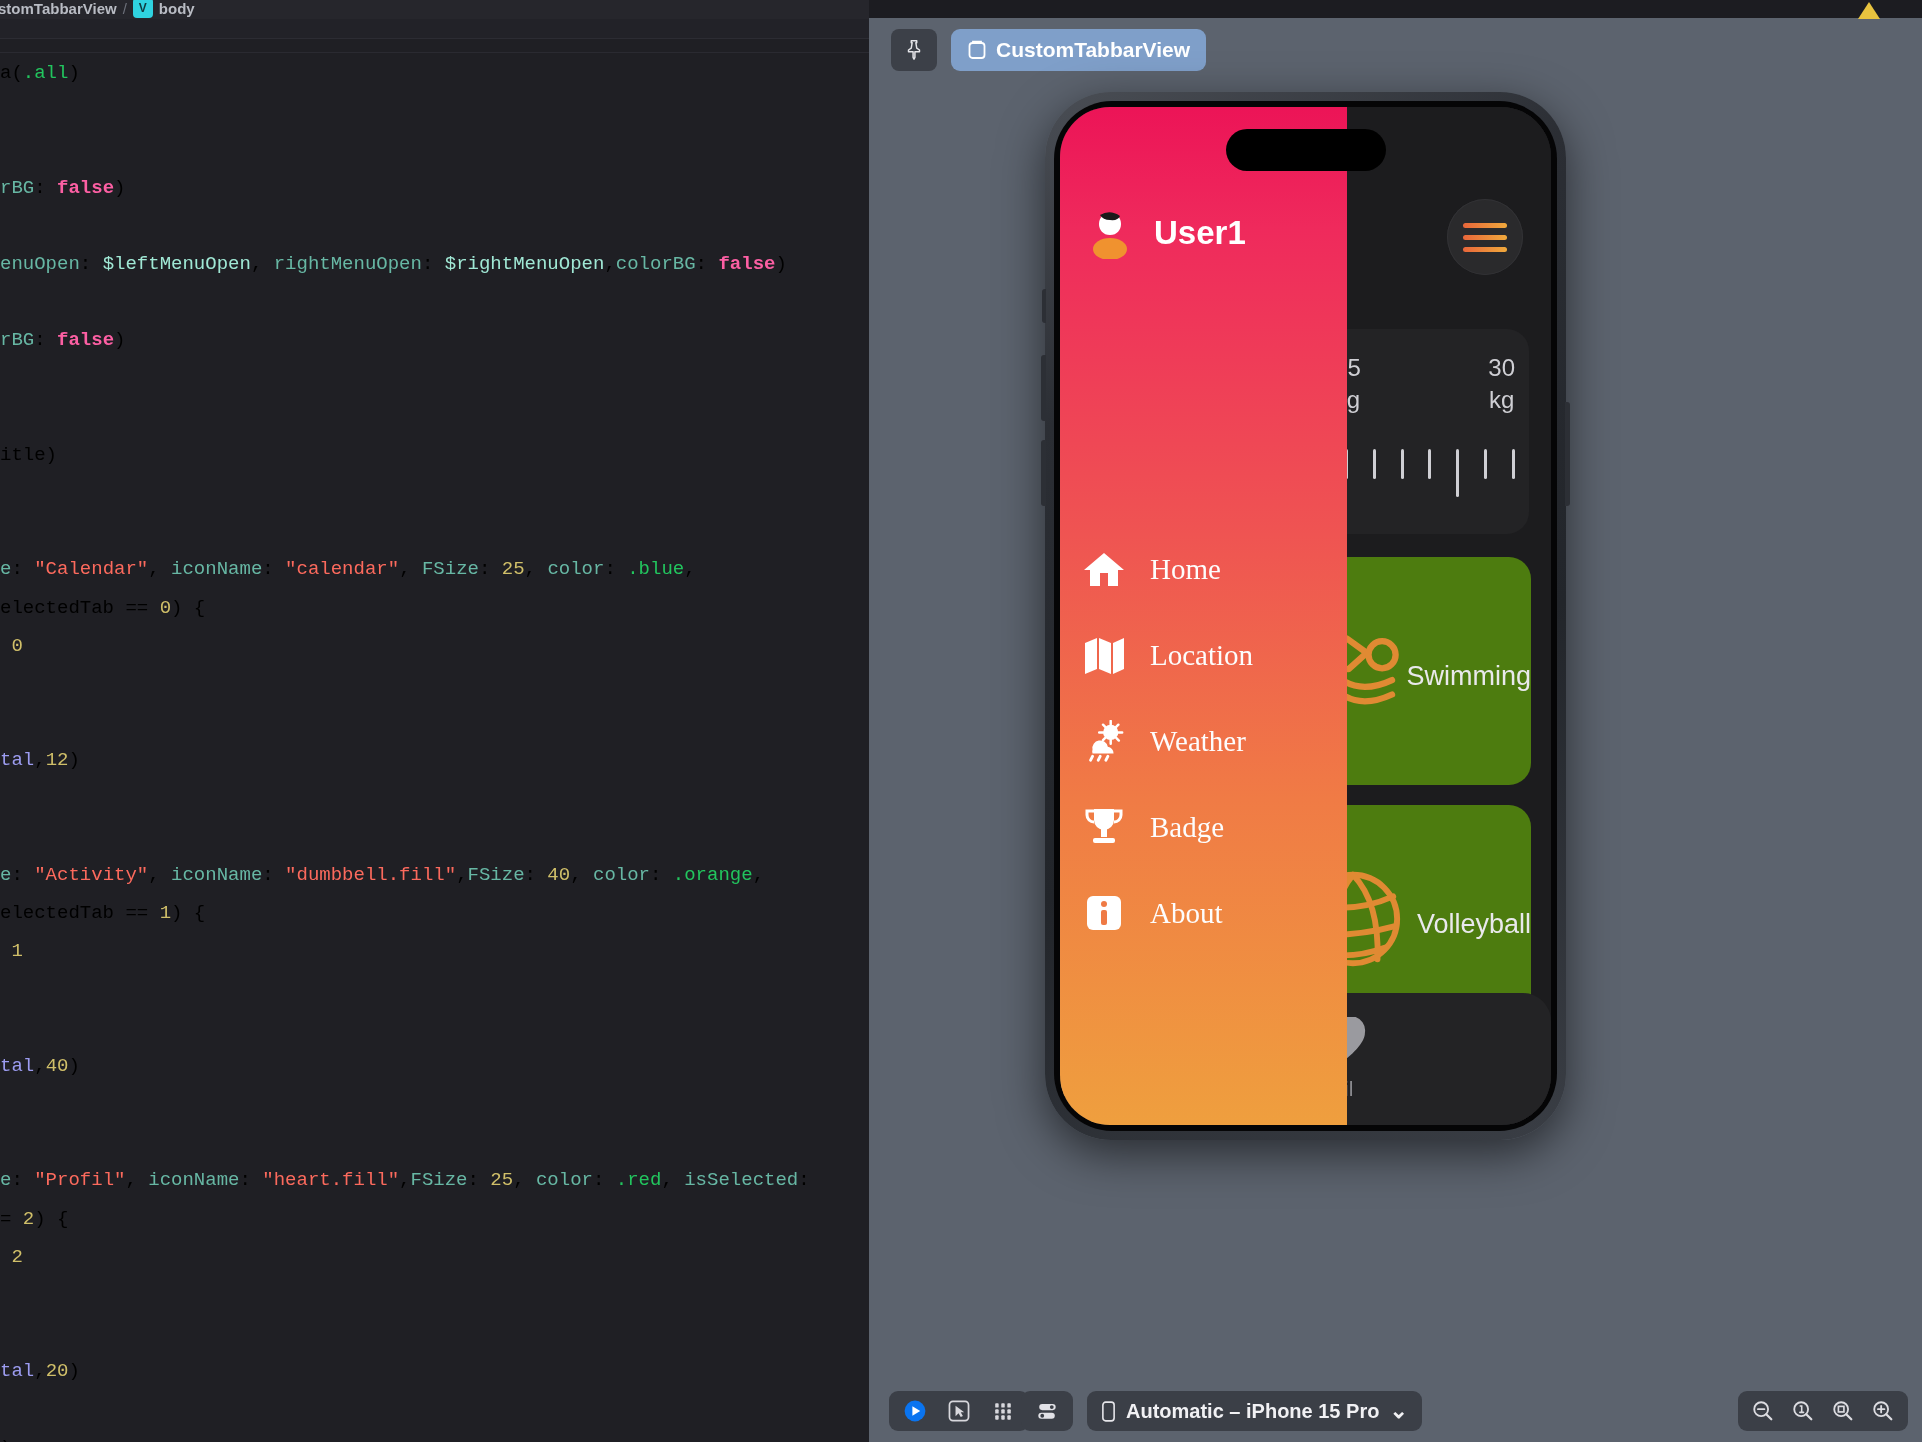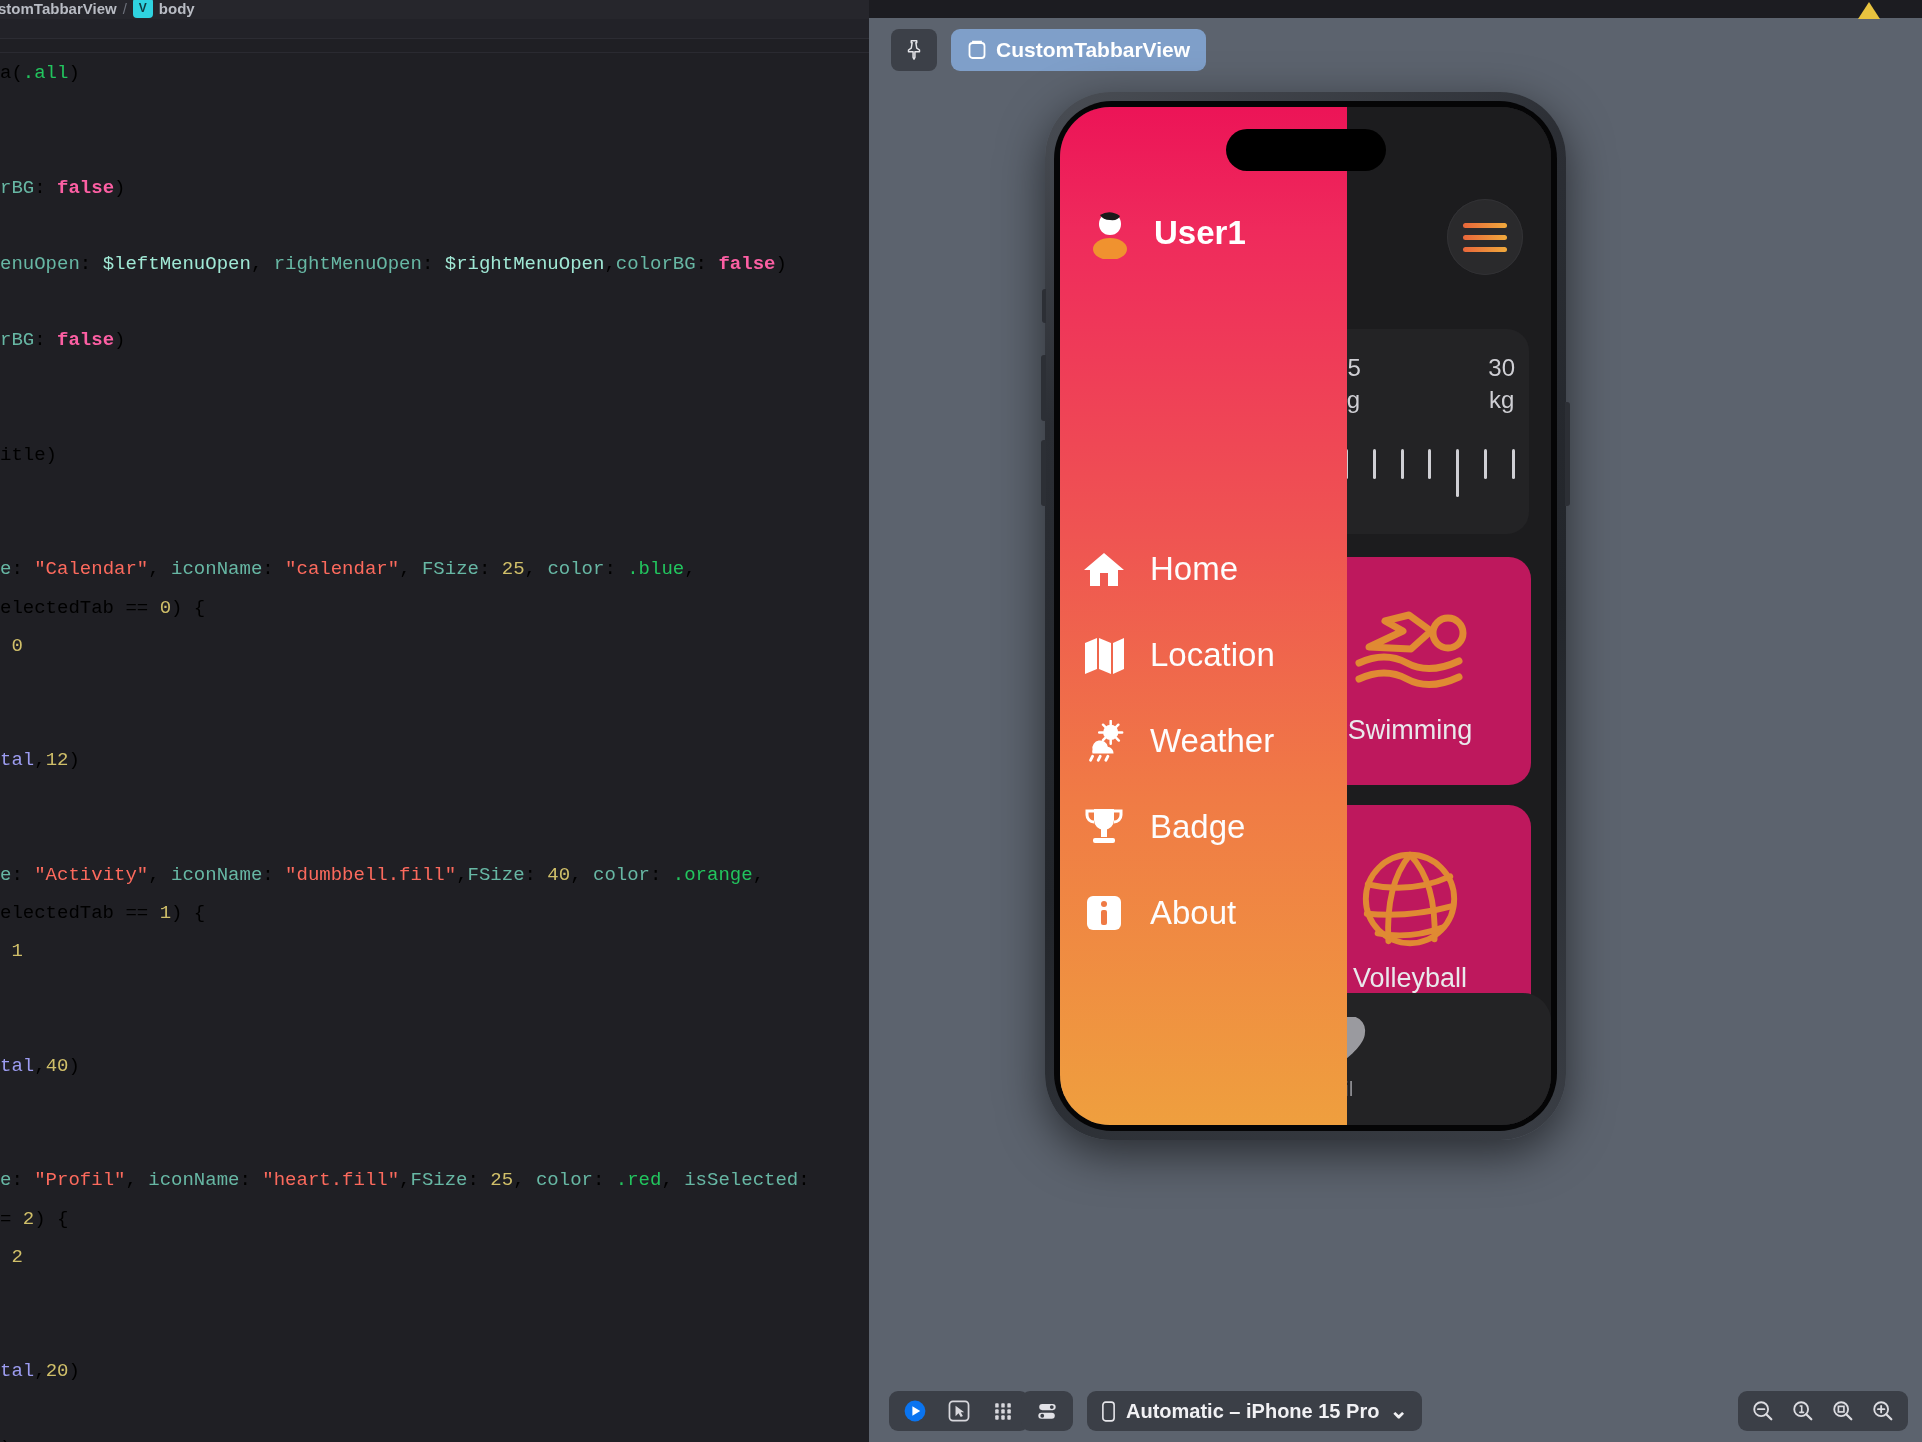--- a/index.html
+++ b/index.html
@@ -176,22 +176,22 @@
   .ruler i { display:block; width: 3px; background: #cfcfd4; border-radius: 2px; height: 30px; }
   .ruler i.maj { height: 48px; }
   .pointer-tri {
     position: absolute; left: 46px; bottom: -16px;
     width: 0; height: 0; border-left: 16px solid transparent;
     border-right: 16px solid transparent; border-bottom: 22px solid #e8913a;
   }
 
   .sport-card {
     position: absolute; right: 20px; width: 242px;
-    border-radius: 22px; background: #be185d;
-    display:flex; flex-direction:column; align-items:center; justify-content:center;
+    border-radius: 22px; background: #4d7c0f;
+    display:flex; flex-direction:row; align-items:center; justify-content:center;
   }
   .sport-card.c1 { top: 450px; height: 228px; }
   .sport-card.c2 { top: 698px; height: 228px; }
   .sport-card svg { width: 130px; height: 108px; }
   .sport-card .lbl {
     margin-top: 10px; color: #e9e9ec; font-size: 27px;
     font-family: "Liberation Sans", sans-serif;
   }
 
   .tabbar {
@@ -217,21 +217,21 @@
   .avatar { width: 52px; height: 52px; position: relative; }
   .drawer-user .uname {
     color: #fff; font-size: 33px; font-family: "Liberation Sans", sans-serif;
   }
   .drawer-menu {
     position: absolute; left: 22px; top: 440px; right: 0;
     display: flex; flex-direction: column; gap: 42px;
   }
   .dm-item { display: flex; align-items: center; gap: 24px; }
   .dm-item .dm-ic { width: 44px; height: 44px; display:flex; align-items:center; justify-content:center; }
-  .dm-item .dm-lbl { color: #fdfdfd; font-size: 33px; font-family: Liberation Sans, sans-serif; }
+  .dm-item .dm-lbl { color: #fdfdfd; font-size: 29px; font-family: Liberation Serif, serif; }
 
   
   .preview-bottom {
     position: absolute; left: 0; bottom: 0; width: 100%; height: 62px; padding-left: 36px;
   }
   .seg {
     position: absolute; height: 40px; border-radius: 9px;
     background: #3b3f47; display:flex; align-items:center;
   }
   .seg-a { left: 20px; bottom: 11px; padding: 0 6px; gap: 4px; }

